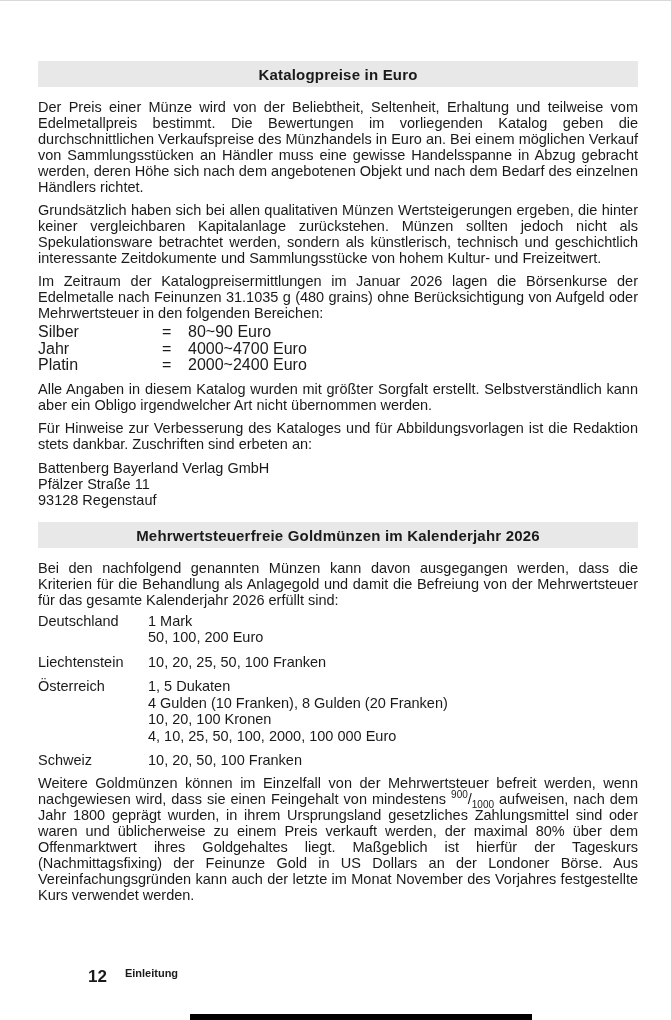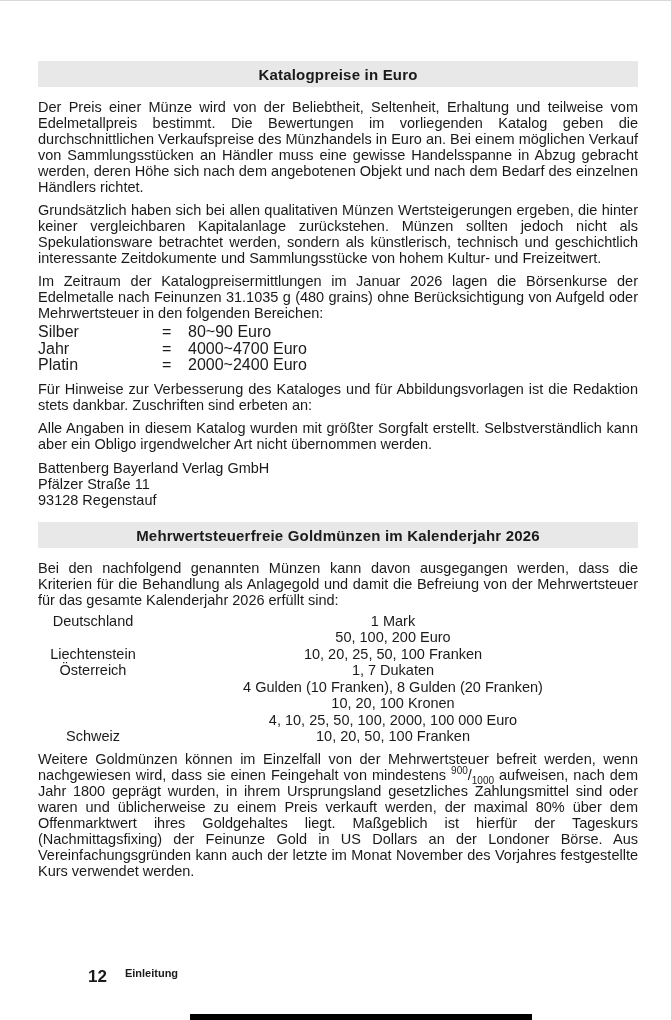--- a/index.html
+++ b/index.html
@@ -40,25 +40,26 @@
   .rates { margin-top: 3px; }
   .rate-row {
     display: flex;
     font-size: 16px;
     line-height: 16.5px;
     align-items: center;
   }
   .rate-metal { width: 124px; flex: 0 0 auto; }
   .rate-eq { width: 26px; flex: 0 0 auto; }
   .address { margin-top: 8px; font-size: 14.5px; line-height: 16px; }
-  .country-table { margin-top: 5px; text-align: center; }
+  .country-table { margin-top: 5px; }
   .country-row {
     display: flex;
     font-size: 14.5px;
     line-height: 16.5px;
+    margin-top: 8px;
   }
   .country-row:first-child { margin-top: 0; }
   .country-name { width: 110px; flex: 0 0 auto; }
   .country-lines { flex: 1; }
   sup.frac-num { font-size: 10px; vertical-align: super; line-height: 0; }
   sub.frac-den { font-size: 10px; vertical-align: sub; line-height: 0; }
   .footer {
     position: absolute;
     left: 40px;
     top: 966px;
@@ -101,23 +102,23 @@
         <span class="rate-eq">=</span>
         <span class="rate-value">4000~4700 Euro</span>
     </div>
     <div class="rate-row">
       <span class="rate-metal">Platin</span>
         <span class="rate-eq">=</span>
         <span class="rate-value">2000~2400 Euro</span>
     </div>
   </div>
 
+  <p class="body-text tight">Alle Angaben in diesem Katalog wurden mit größter Sorgfalt erstellt. Selbstverständlich kann aber ein Obligo irgendwelcher Art nicht übernommen werden.</p>
+
   <p class="body-text tight">Für Hinweise zur Verbesserung des Kataloges und für Abbildungsvorlagen ist die Redaktion stets dankbar. Zuschriften sind erbeten an:</p>
-
-  <p class="body-text tight">Alle Angaben in diesem Katalog wurden mit größter Sorgfalt erstellt. Selbstverständlich kann aber ein Obligo irgendwelcher Art nicht übernommen werden.</p>
 
   <div class="address">
     <div>Battenberg Bayerland Verlag GmbH</div>
     <div>Pfälzer Straße 11</div>
     <div>93128 Regenstauf</div>
   </div>
 
   <div class="section-heading h2-bar">Mehrwertsteuerfreie Goldmünzen im Kalenderjahr 2026</div>
 
   <p class="body-text">Bei den nachfolgend genannten Münzen kann davon ausgegangen werden, dass die Kriterien für die Behandlung als Anlagegold und damit die Befreiung von der Mehrwertsteuer für das gesamte Kalenderjahr 2026 erfüllt sind:</p>
@@ -132,21 +133,21 @@
     </div>
     <div class="country-row">
       <span class="country-name">Liechtenstein</span>
       <span class="country-lines">
         <div>10, 20, 25, 50, 100 Franken</div>
       </span>
     </div>
     <div class="country-row">
       <span class="country-name">Österreich</span>
       <span class="country-lines">
-        <div>1, 7 Dukaten</div>
+        <div>1, 5 Dukaten</div>
         <div>4 Gulden (10 Franken), 8 Gulden (20 Franken)</div>
         <div>10, 20, 100 Kronen</div>
         <div>4, 10, 25, 50, 100, 2000, 100 000 Euro</div>
       </span>
     </div>
     <div class="country-row">
       <span class="country-name">Schweiz</span>
       <span class="country-lines">
         <div>10, 20, 50, 100 Franken</div>
       </span>

